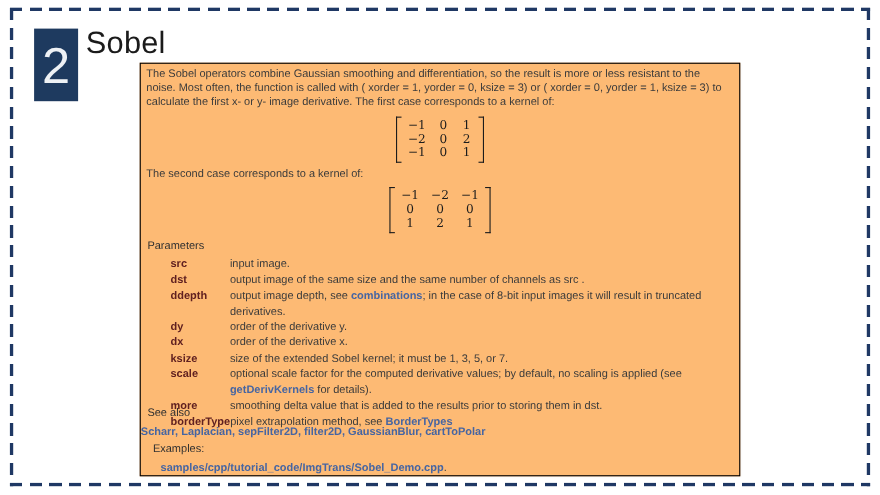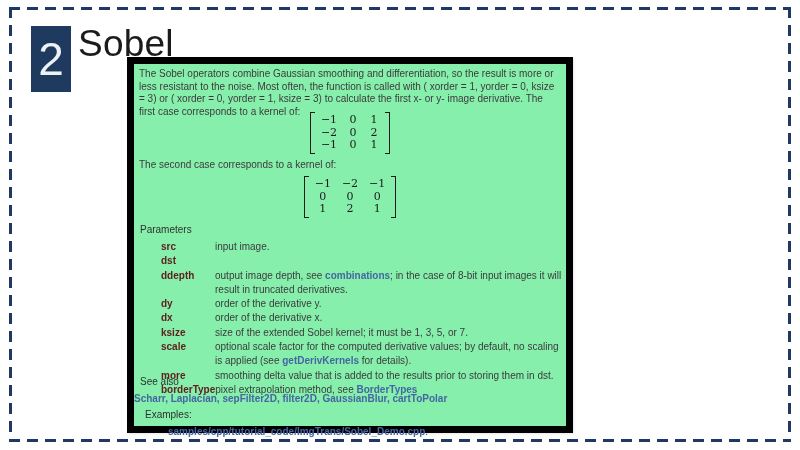--- a/index.html
+++ b/index.html
@@ -13,26 +13,26 @@
   .edge.h { left:0; right:0; height:3px;
             background:repeating-linear-gradient(90deg,#1f3864 0 11px,transparent 11px 18px); }
   .edge.v { top:0; bottom:0; width:3px;
             background:repeating-linear-gradient(180deg,#1f3864 0 11px,transparent 11px 18px); }
   .edge.t { top:0; } .edge.b { bottom:0; } .edge.l { left:0; } .edge.r { right:0; }
 
   
   .badge { position:absolute; left:31px; top:26px; width:40px; height:66px;
            background:#1e3a5f; color:#eef1f5; display:flex; align-items:center;
            justify-content:center; font-size:46px; font-weight:300; }
-  .title { position:absolute; left:78px; top:23px; font-size:37px; color:#1b1b1b;
+  .title { position:absolute; left:78px; top:23px; font-size:28px; color:#1b1b1b;
            font-weight:400; letter-spacing:0.2px; }
 
   
-  .panel { position:absolute; left:127px; top:57px; width:446px; height:376px;
-           background:#86efac; border:7px solid #000000;
+  .panel { position:absolute; left:127px; top:57px; width:546px; height:376px;
+           background:#fdba74; border:1px solid #000000;
            box-shadow:1px 1px 2px rgba(150,160,175,.25);
            font-size:10px; line-height:12.5px; color:#3b3b3b; }
   .abs { position:absolute; }
   .para1 { left:5px; top:4px; right:8px; }
   .para2 { left:5px; top:95px; right:8px; }
 
   
   .mwrap { left:0; right:0; text-align:center; }
   .m1 { top:48px; } .m2 { top:112px; }
   .matrix { display:inline-flex; align-items:stretch;
@@ -52,21 +52,21 @@
   .pname { flex:0 0 54px; margin-left:27px; font-weight:bold; color:#602020; white-space:nowrap; }
   .pdesc { flex:1; }
   a.doclink { color:#4665a2; font-weight:bold; text-decoration:none; cursor:pointer; }
   .sep { color:#4665a2; font-weight:bold; }
 
   
   .seealso { left:0; top:311px; }
   .seealso .links { margin-top:4px; line-height:13px; }
   .examples { left:0; top:344px; }
   .examples .dt { margin-left:11px; }
-  .examples .exlink { margin-left:34px; margin-top:4px; line-height:13px; }
+  .examples .exlink { margin-left:18px; margin-top:4px; line-height:13px; }
 </style>
 </head>
 <body>
 
 <div class="stage">
 
   <div class="frame">
     <div class="edge h t"></div>
     <div class="edge h b"></div>
     <div class="edge v l"></div>
@@ -122,20 +122,21 @@
 
     <div class="abs params">
       <div class="dt">Parameters</div>
 
       <div class="prow">
         <div class="pname">src</div>
         <div class="pdesc"><span>input image.</span><a class="doclink"></a><span></span></div>
       </div>
       <div class="prow">
         <div class="pname">dst</div>
+        <div class="pdesc"><span>output image of the same size and the same number of channels as src .</span><a class="doclink"></a><span></span></div>
       </div>
       <div class="prow">
         <div class="pname">ddepth</div>
         <div class="pdesc"><span>output image depth, see </span><a class="doclink">combinations</a><span>; in the case of 8-bit input images it will result in truncated derivatives.</span></div>
       </div>
       <div class="prow">
         <div class="pname">dy</div>
         <div class="pdesc"><span>order of the derivative y.</span><a class="doclink"></a><span></span></div>
       </div>
       <div class="prow">

